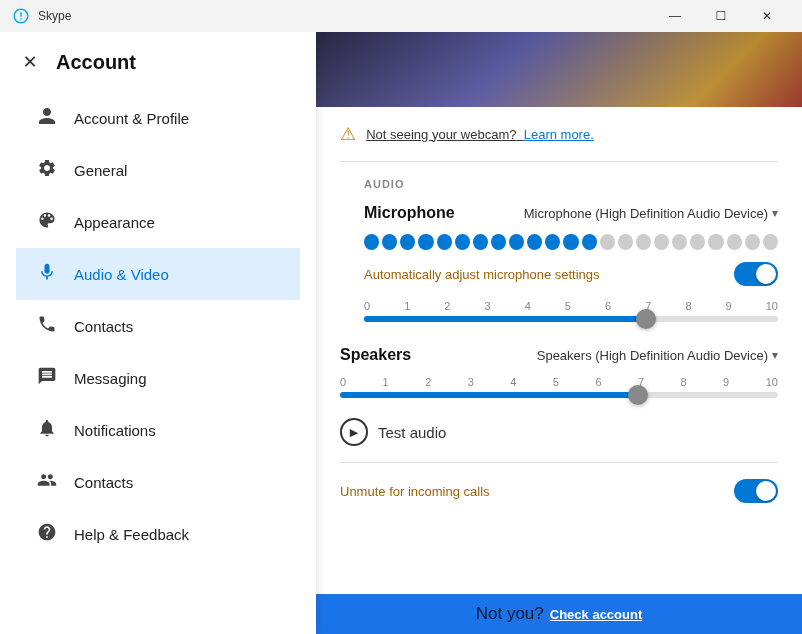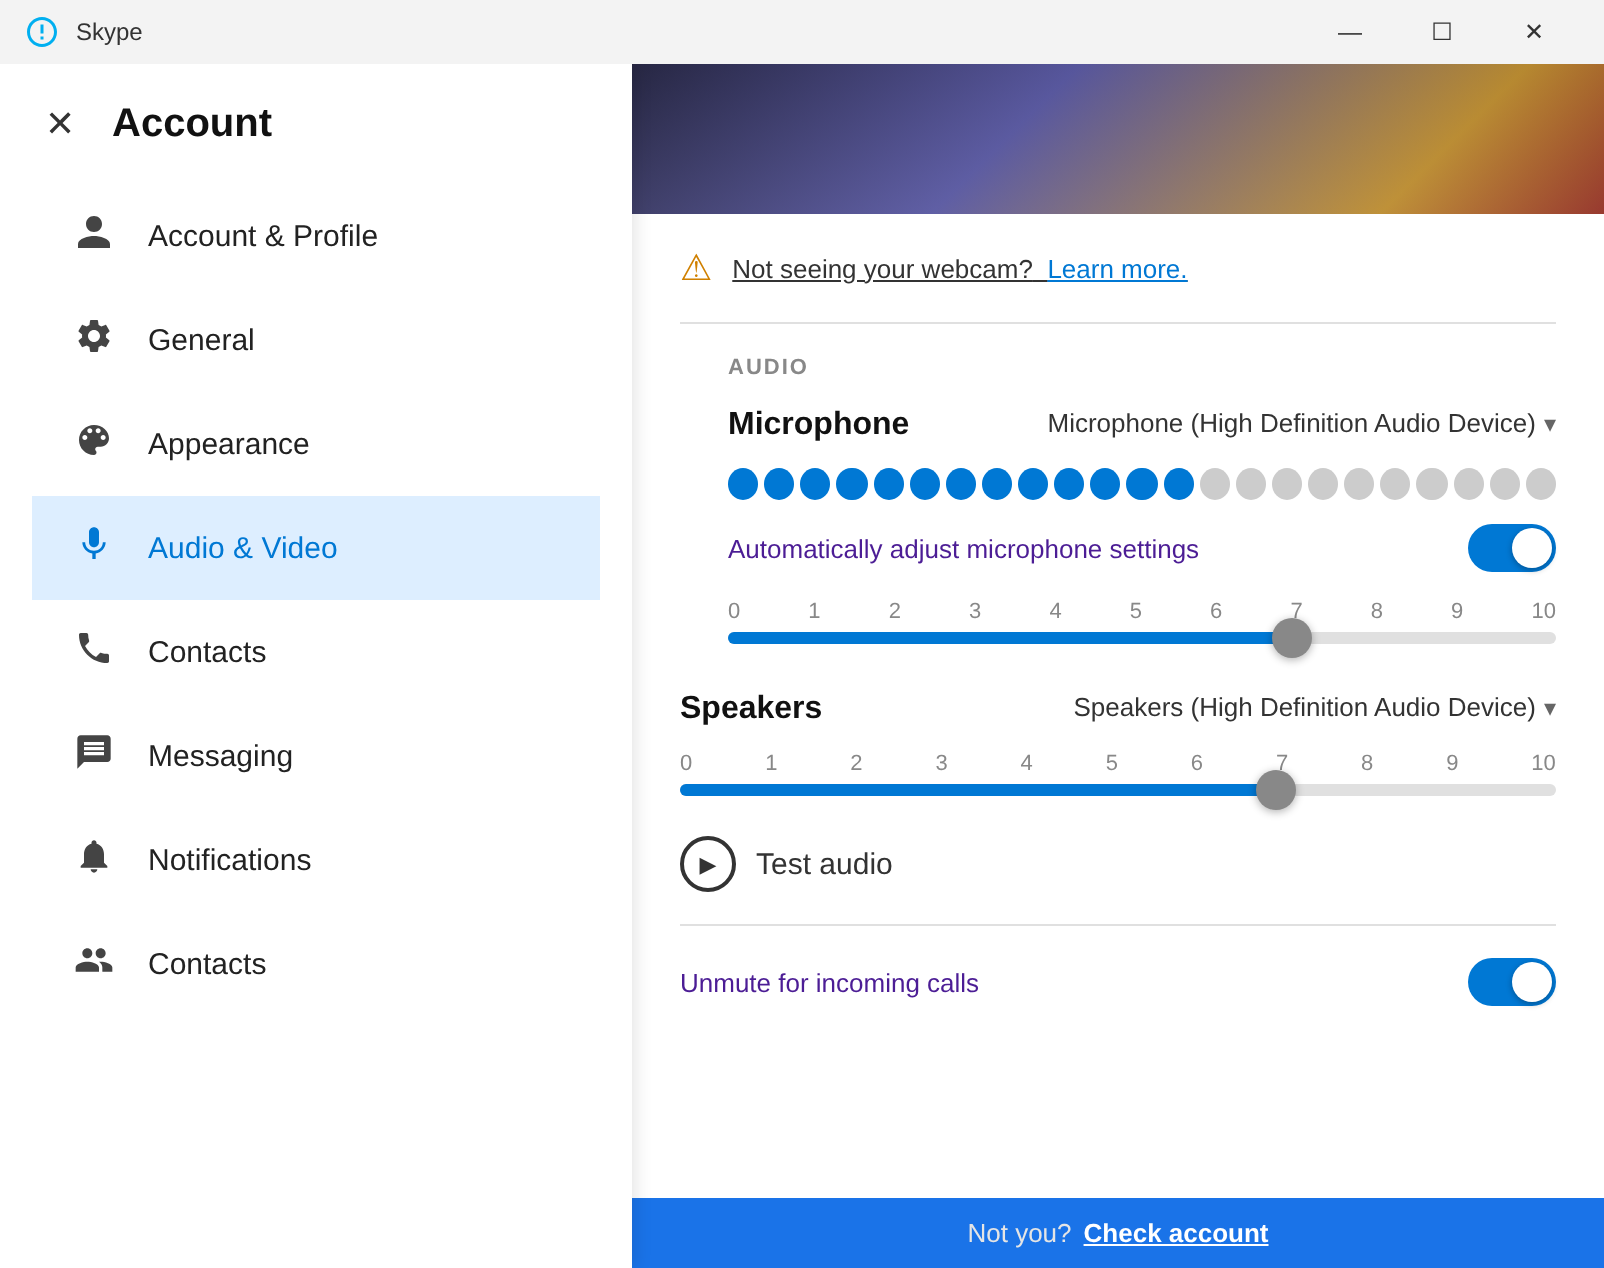--- a/index.html
+++ b/index.html
@@ -330,21 +330,21 @@
       margin-bottom: 14px;
       text-transform: uppercase;
     }
 
     
     .audio-section { margin-bottom: 24px; margin-left: 24px; }
 
     
     .setting-row {
       display: flex;
-      align-items: flex-start;
+      align-items: center;
       margin-bottom: 12px;
     }
     .setting-label {
       font-size: 16px;
       font-weight: 700;
       color: #111;
       flex: 1;
     }
     .device-select {
       font-size: 13px;
@@ -376,21 +376,21 @@
 
     
     .toggle-row {
       display: flex;
       align-items: center;
       margin-bottom: 14px;
       gap: 10px;
     }
     .toggle-text {
       font-size: 13px;
-      color: #4c1d95;
+      color: #a16207;
       flex: 1;
     }
     .toggle-switch {
       width: 44px;
       height: 24px;
       border-radius: 12px;
       position: relative;
       cursor: pointer;
       flex-shrink: 0;
     }
@@ -477,22 +477,22 @@
     .bottom-bar {
       background: #1a73e8;
       padding: 10px 24px;
       display: flex;
       align-items: center;
       justify-content: center;
       gap: 6px;
       flex-shrink: 0;
     }
     .bottom-bar-text {
-      font-size: 13px;
-      color: #e5e5e5;
+      font-size: 17px;
+      color: #0f172a;
     }
     .bottom-bar-link {
       font-size: 13px;
       color: #fff;
       text-decoration: underline;
       font-weight: 600;
       cursor: pointer;
     }
 
     
@@ -619,20 +619,28 @@
           </span>
           <span class="settings-nav-label">Notifications</span>
         </div>
         <div class="settings-nav-item">
           <span class="settings-nav-icon">
             <svg width="20" height="20" viewBox="0 0 24 24" fill="#444">
                 <path d="M16 11c1.66 0 2.99-1.34 2.99-3S17.66 5 16 5c-1.66 0-3 1.34-3 3s1.34 3 3 3zm-8 0c1.66 0 2.99-1.34 2.99-3S9.66 5 8 5C6.34 5 5 6.34 5 8s1.34 3 3 3zm0 2c-2.33 0-7 1.17-7 3.5V19h14v-2.5c0-2.33-4.67-3.5-7-3.5zm8 0c-.29 0-.62.02-.97.05 1.16.84 1.97 1.97 1.97 3.45V19h6v-2.5c0-2.33-4.67-3.5-7-3.5z"></path>
               </svg>
           </span>
           <span class="settings-nav-label">Contacts</span>
+        </div>
+        <div class="settings-nav-item">
+          <span class="settings-nav-icon">
+            <svg width="20" height="20" viewBox="0 0 24 24" fill="#444">
+                <path d="M12 2C6.48 2 2 6.48 2 12s4.48 10 10 10 10-4.48 10-10S17.52 2 12 2zm1 17h-2v-2h2v2zm2.07-7.75l-.9.92C13.45 12.9 13 13.5 13 15h-2v-.5c0-1.1.45-2.1 1.17-2.83l1.24-1.26c.37-.36.59-.86.59-1.41 0-1.1-.9-2-2-2s-2 .9-2 2H8c0-2.21 1.79-4 4-4s4 1.79 4 4c0 .88-.36 1.68-.93 2.25z"></path>
+              </svg>
+          </span>
+          <span class="settings-nav-label">Help &amp; Feedback</span>
         </div>
       </nav>
     </div>
   </div>
 
   <div class="main-content">
 
     <div class="webcam-preview">
       <div class="webcam-image-sim"></div>
     </div>

